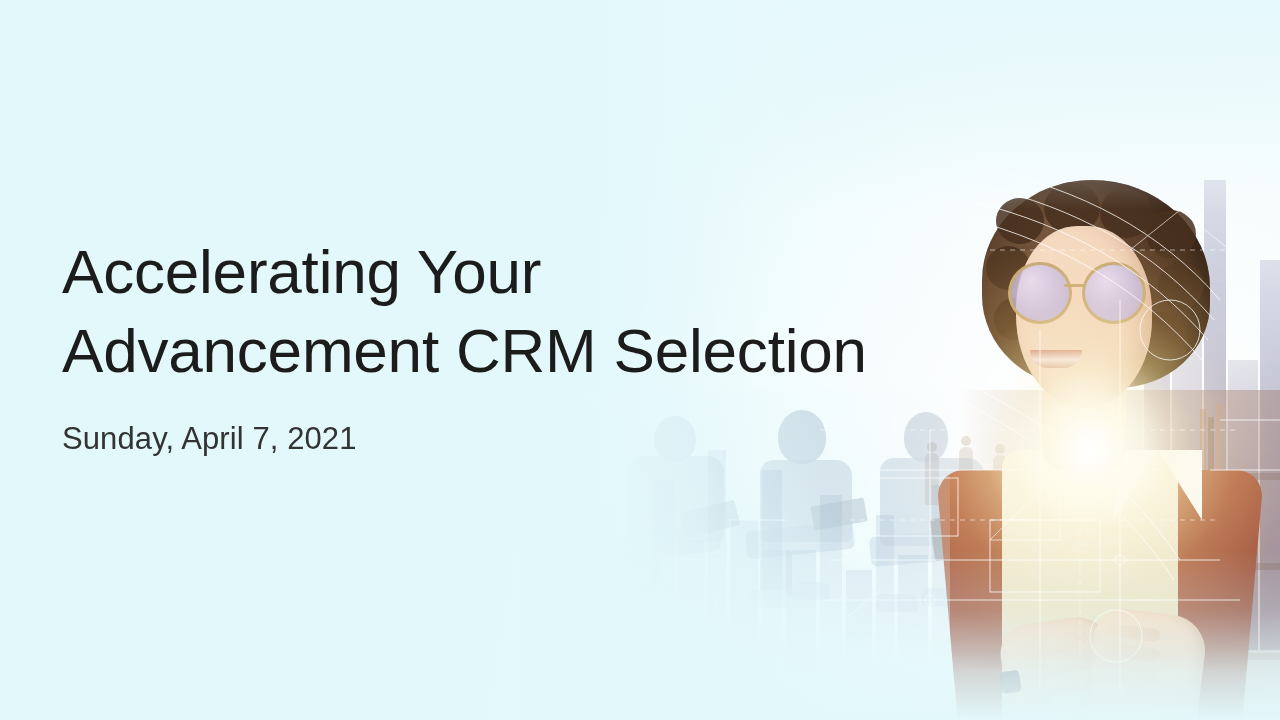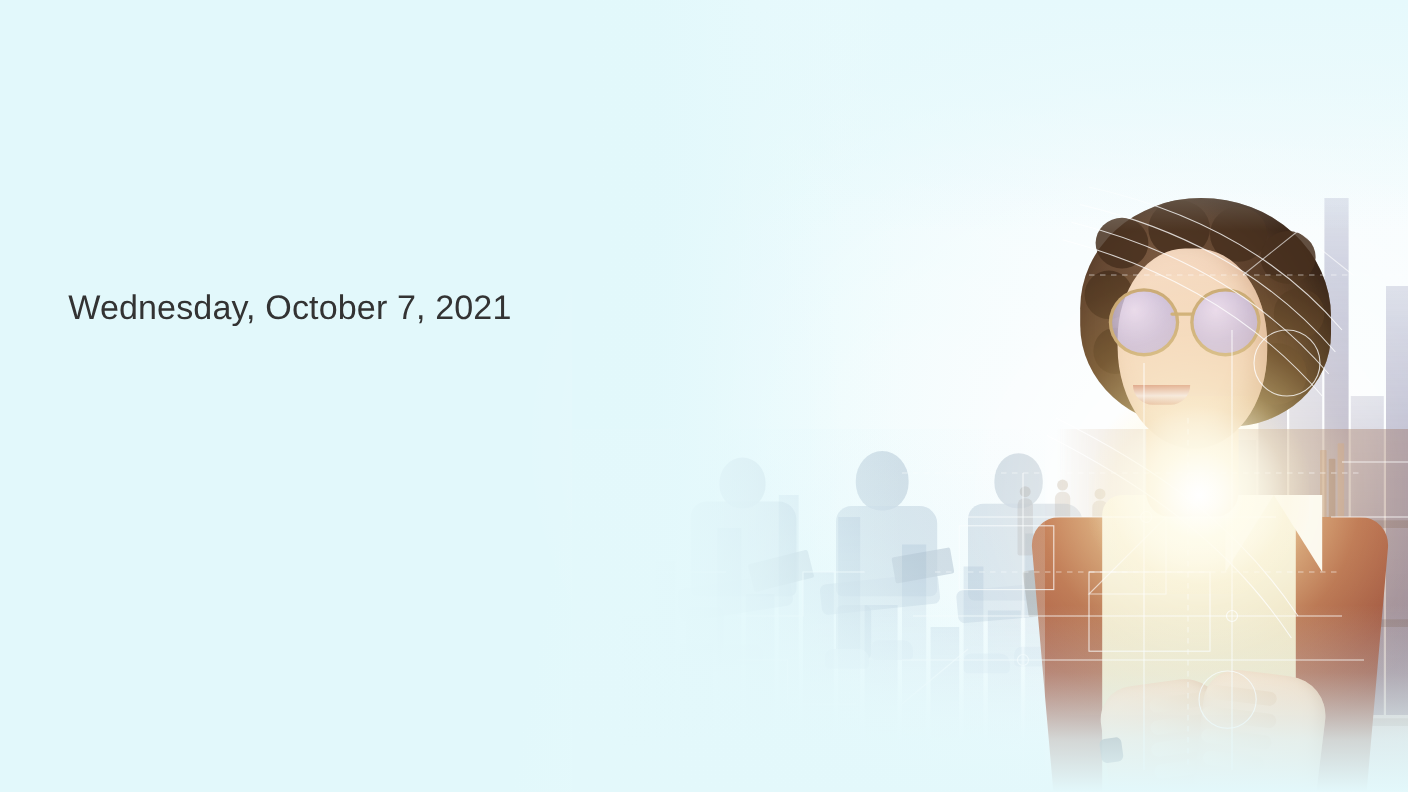--- a/index.html
+++ b/index.html
@@ -612,16 +612,18 @@
     <div class="flare-core"></div>
 
     <div class="fade-top"></div>
     <div class="fade-left"></div>
     <div class="fade-bottom"></div>
     <div class="fade-bottom-left"></div>
   </div>
 
 
   <div class="text-block">
-    <p class="slide-date">Wednesday, October 7, 2021</p>
+    <h1 class="slide-title">Accelerating Your
+Advancement CRM Selection</h1>
+    <p class="slide-date">Sunday, April 7, 2021</p>
   </div>
 
 </div>
 
 </body></html>

